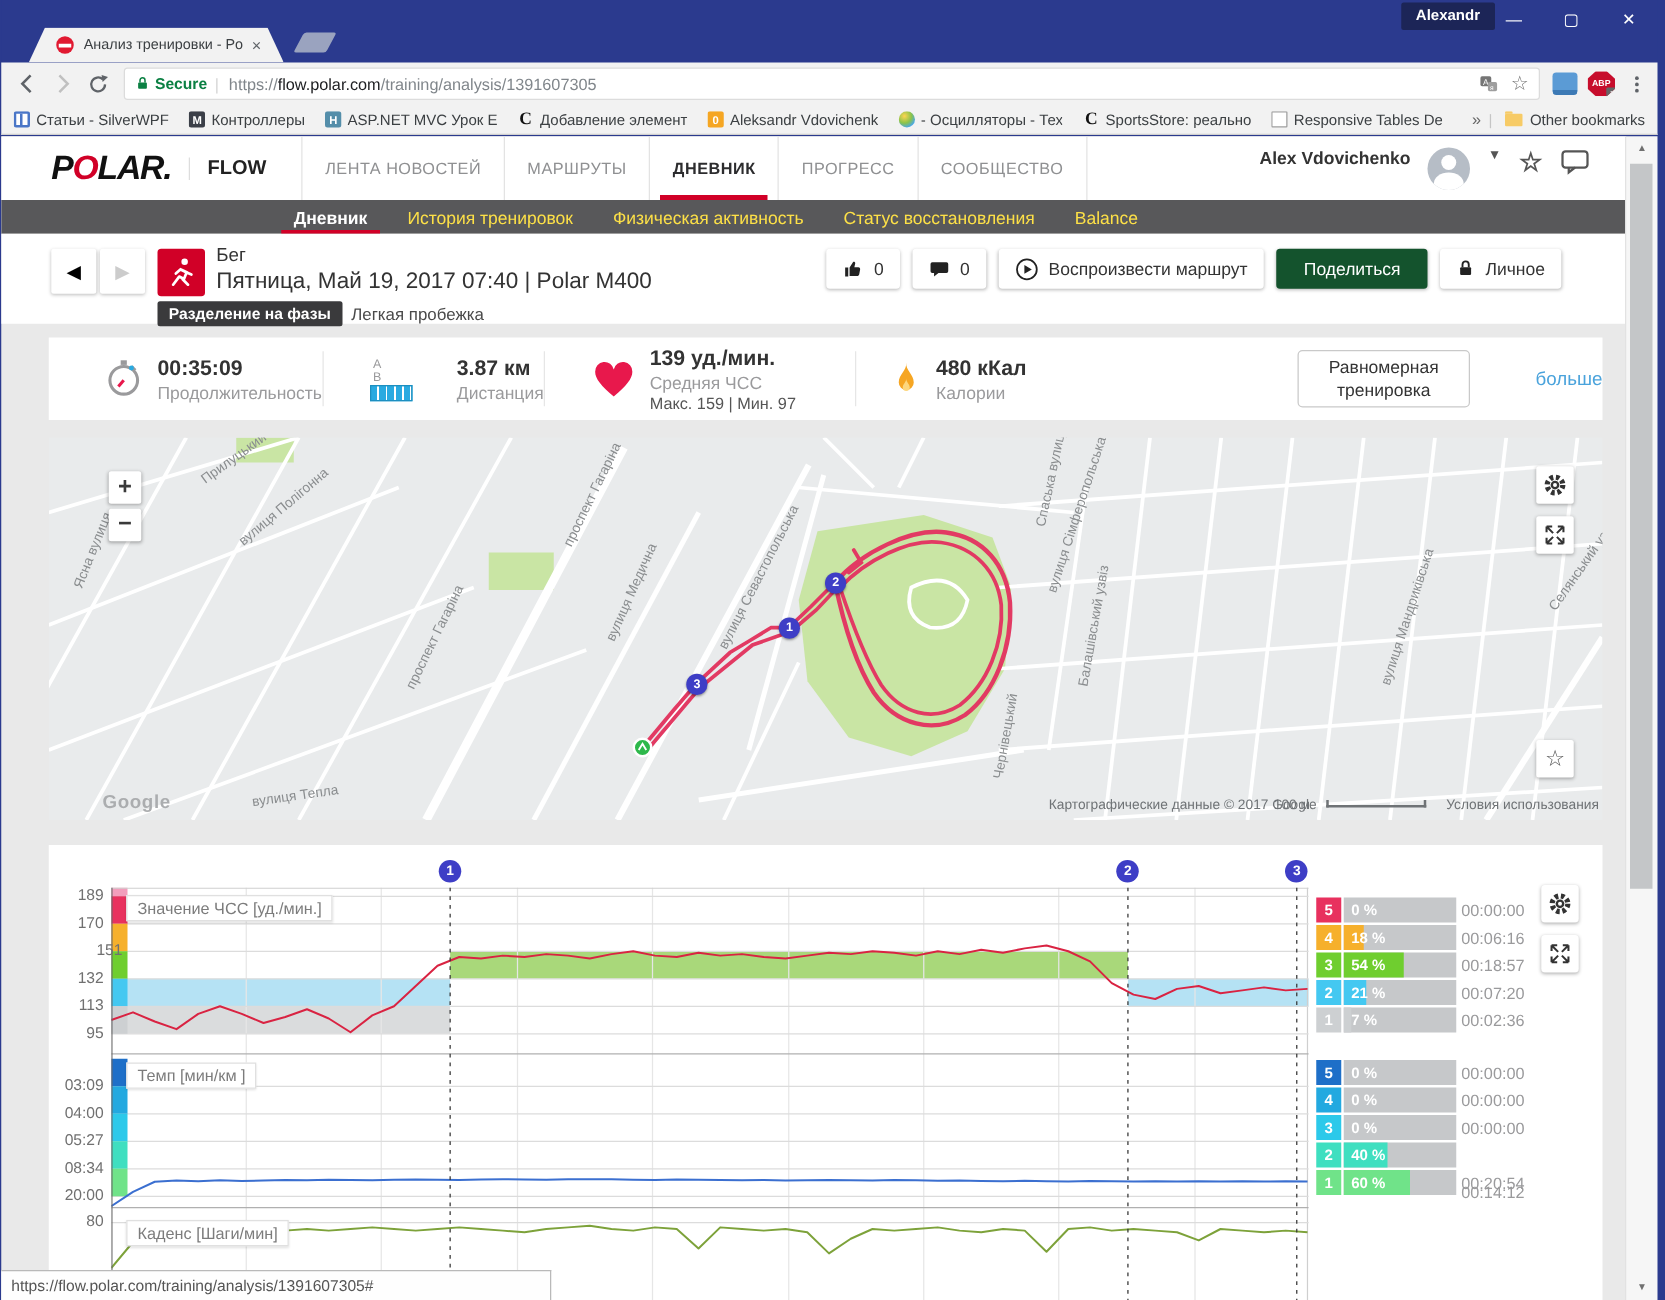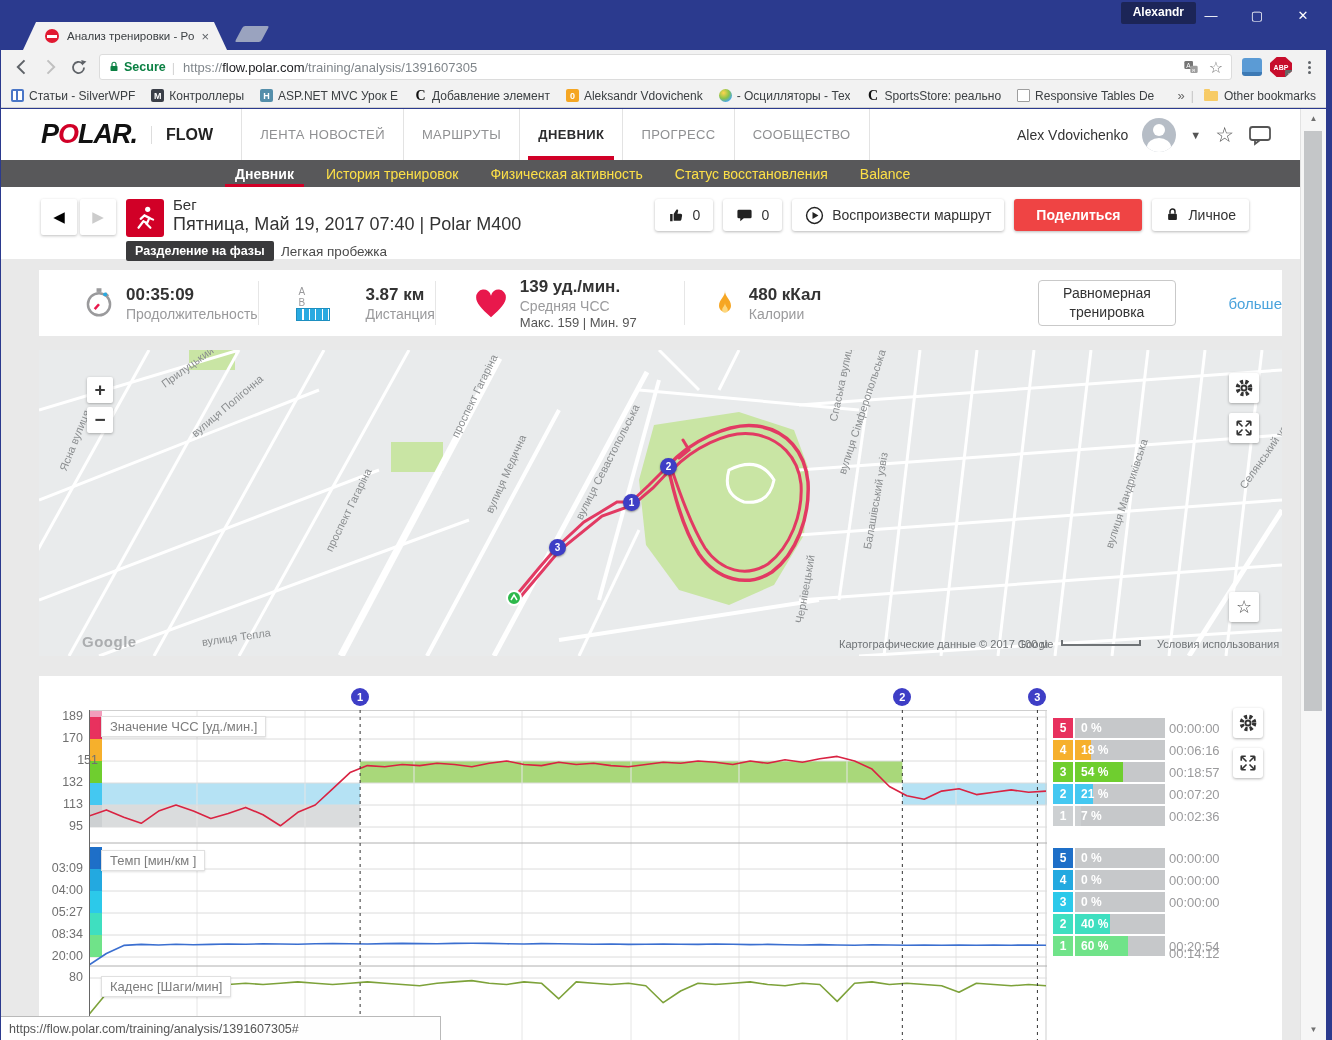--- a/index.html
+++ b/index.html
@@ -56,21 +56,21 @@
   
   .polar-header { position:absolute; left:0; top:0; right:0; height:51px; background:#fff; display:flex; align-items:center; }
   .polar-logo { font-style:italic; font-weight:bold; font-size:27px; letter-spacing:-1px; color:#111; margin-left:40px; }
   .polar-logo .o { color:#d10027; }
   .flow-word { font-weight:bold; font-size:16px; color:#222; margin:0 0 0 14px; padding-left:14px; border-left:1px solid #ddd; }
   .pnav { display:flex; align-items:center; height:100%; margin-left:28px; }
   .pnav-item { position:relative; height:100%; display:flex; align-items:center; padding:0 18px; font-size:13px; color:#8f9092; letter-spacing:.4px; border-right:1px solid #e3e3e3; }
   .pnav-item:first-child { border-left:1px solid #e3e3e3; }
   .pnav-item.active { color:#2c2c2e; font-weight:bold; }
   .pnav-item.active::after { content:""; position:absolute; left:8px; right:8px; bottom:0; height:4px; background:#d10027; }
-  .ph-right { margin-left:auto; display:flex; align-items:center; gap:14px; margin-right:28px; }
+  .ph-right { margin-left:auto; display:flex; align-items:flex-start; gap:14px; margin-right:28px;font-weight:bold; }
   .user-name { font-size:14px; color:#333; }
   .avatar { width:34px; height:34px; border-radius:50%; background:#b6bdc6; position:relative; overflow:hidden; }
   .avatar::before { content:""; position:absolute; left:11px; top:6px; width:12px; height:12px; border-radius:50%; background:#fff; }
   .avatar::after { content:""; position:absolute; left:5px; top:20px; width:24px; height:18px; border-radius:50%; background:#fff; }
   .caret { color:#555; font-size:11px; }
   .hdr-star { font-size:21px; color:#555; }
 
   
   .subnav { position:absolute; left:0; top:51px; right:0; height:27px; background:#58585a; display:flex; align-items:stretch; padding-left:218px; }
   .subnav-item { display:flex; align-items:center; padding:0 16px; font-size:14px; color:#fde047; position:relative; }
@@ -80,21 +80,21 @@
   
   .thead { position:absolute; left:0; top:78px; right:0; height:72px; background:#fff; }
   .nav-arrow { position:absolute; top:12px; width:36px; height:36px; background:#fff; box-shadow:0 1px 3px rgba(0,0,0,.25); border-radius:2px; display:flex; align-items:center; justify-content:center; font-size:15px; }
   .sport-ico { position:absolute; left:125px; top:12px; width:38px; height:38px; background:#d10027; border-radius:3px; display:flex; align-items:center; justify-content:center; }
   .t-title { position:absolute; left:172px; top:9px; font-size:15px; color:#333; }
   .t-date { position:absolute; left:172px; top:27px; font-size:18px; color:#333; }
   .t-tooltip { position:absolute; left:125px; top:54px; background:#3a3a3c; color:#fff; font-size:12.5px; font-weight:bold; padding:3px 9px; border-radius:2px; }
   .t-note { position:absolute; left:280px; top:57px; font-size:13.5px; color:#4a4a4a; }
   .thead-btns { position:absolute; right:51px; top:12px; display:flex; gap:10px; }
   .wbtn { height:32px; background:#fff; box-shadow:0 1px 3px rgba(0,0,0,.28); border-radius:3px; display:flex; align-items:center; justify-content:center; gap:8px; font-size:14px; color:#333; padding:0 13px; }
-  .wbtn.red { background:#ef4444; color:#fff; font-weight:bold; padding:0 22px;text-align:center; }
+  .wbtn.red { background:#14532d; color:#fff; font-weight:normal; padding:0 22px;text-align:center; }
 
   
   .stats { position:absolute; left:38px; top:161px; width:1243px; height:66px; background:#fff; display:flex; align-items:center; }
   .stat { display:flex; align-items:center; gap:12px; padding:0 0 0 48px; height:46px; }
   .stat-sep { width:1px; height:44px; background:#e6e6e6; }
   .stat .val { font-size:17px; font-weight:bold; color:#333; }
   .stat .lab { font-size:14px; color:#9a9a9c; margin-top:1px; }
   .stat .sub { font-size:13px; color:#555; margin-top:1px; }
   .ruler { width:34px; height:13px; background:#29aae1; background-image:repeating-linear-gradient(90deg, transparent 0 5px, #fff 5px 6.5px); border:1px solid #1d8fc0; }
   .ab { font-size:10px; color:#9a9a9c; letter-spacing:14px; margin-left:2px; }

